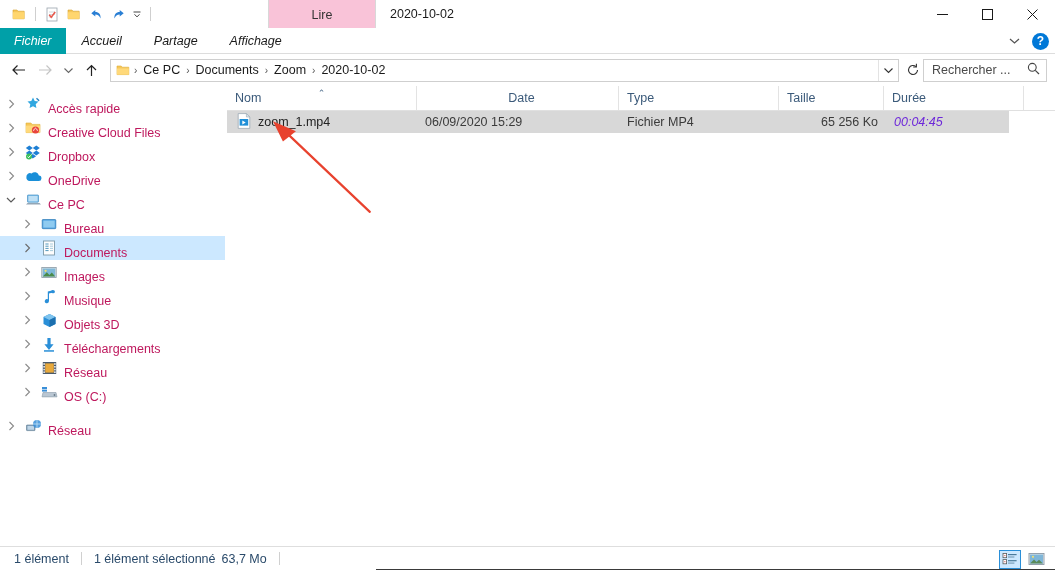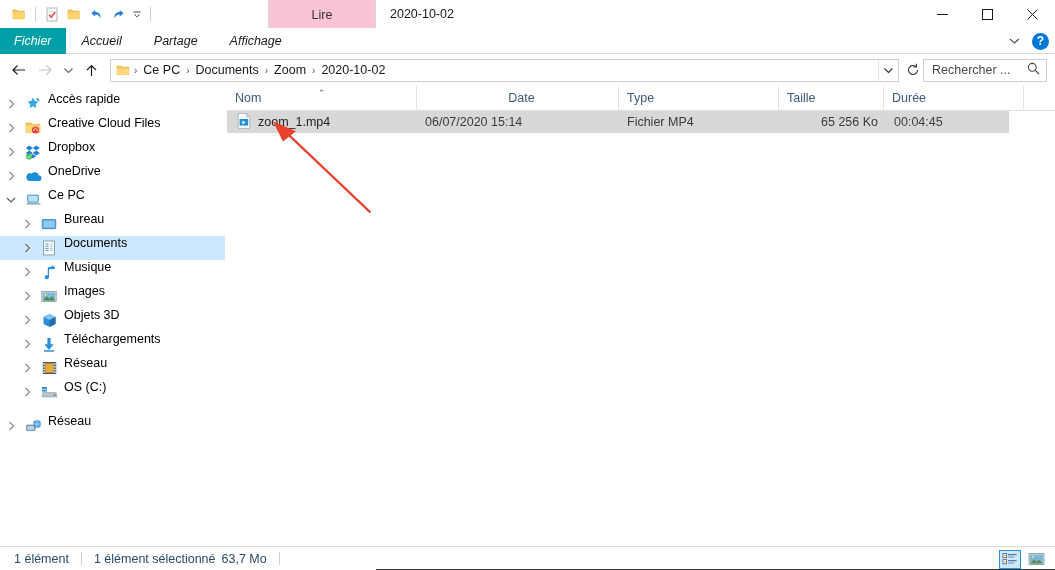--- a/index.html
+++ b/index.html
@@ -215,23 +215,23 @@
     width: 226px;
     flex: none;
     background: #ffffff;
     padding-top: 6px;
     overflow: hidden;
     position: relative;
   }
   .nav-item {
     height: 24px;
     display: flex;
-    align-items: flex-start;
-    font-size: 12.5px;
-    color: #000000;
+    align-items: flex-end;
+    font-size: 12.5px;
+    color: #be185d;
     padding-right: 4px;
     white-space: nowrap;
   }
   .nav-item.selected { background: #cce8ff; }
   .nav-expander {
     width: 22px; height: 24px;
     display: flex; align-items: center; justify-content: center;
     color: #8a8a8a;
     font-size: 9px;
     flex: none;
@@ -302,21 +302,21 @@
     background: #d8d8d8;
     font-size: 12.5px;
     color: #222;
     width: 782px;
   }
   .cell { display: flex; align-items: center; flex: none; }
   .cell-nom { width: 190px; padding-left: 10px; gap: 7px; }
   .cell-date { width: 202px; padding-left: 8px; color: #3b3b3b; }
   .cell-type { width: 160px; padding-left: 8px; color: #3b3b3b; }
   .cell-taille { width: 105px; justify-content: flex-end; padding-right: 6px; color: #3b3b3b; }
-  .cell-duree { width: 120px; padding-left: 10px; color: #404040; }
+  .cell-duree { width: 120px; padding-left: 10px; color: #6d28d9; font-style: italic; }
 
   .arrow-overlay {
     position: absolute;
     left: 0; top: 0;
     width: 100%; height: 100%;
     pointer-events: none;
   }
 
   
   .statusbar {
@@ -626,43 +626,43 @@
         <span class="nav-label">Documents</span>
       </div>
 
       <div class="nav-item indent-1">
         <span class="nav-expander">
           <svg width="7" height="10" viewBox="0 0 7 10">
               <path d="M1.5 1l4 4-4 4" stroke="#8a8a8a" stroke-width="1.1" fill="none"></path>
             </svg>
         </span>
         <span class="nav-icon">
-          <svg width="13" height="15" viewBox="0 0 13 15">
-              <path d="M10 1.2L4.8 2.6v7.6a2.1 2.1 0 1 0 1.2 1.9V4.6l4-1.1z" fill="#2a8fd8"></path>
-              <ellipse cx="10" cy="2.7" rx="1.9" ry="1.6" fill="#2a8fd8"></ellipse>
-            </svg>
-        </span>
-        <span class="nav-label">Musique</span>
-      </div>
-
-      <div class="nav-item indent-1">
-        <span class="nav-expander">
-          <svg width="7" height="10" viewBox="0 0 7 10">
-              <path d="M1.5 1l4 4-4 4" stroke="#8a8a8a" stroke-width="1.1" fill="none"></path>
-            </svg>
-        </span>
-        <span class="nav-icon">
           <svg width="16" height="13" viewBox="0 0 16 13">
               <rect x="0.8" y="1.5" width="14.4" height="10" fill="#d8e2e8" stroke="#8a9aa5" stroke-width=".8"></rect>
               <rect x="1.8" y="2.5" width="12.4" height="8" fill="#7fb8d8"></rect>
               <path d="M1.8 10.5l4-4.2 2.6 2.6 2.4-2.4 3.4 4z" fill="#4a8a4a"></path>
               <circle cx="4.6" cy="4.8" r="1.1" fill="#f5e06a"></circle>
             </svg>
         </span>
         <span class="nav-label">Images</span>
+      </div>
+
+      <div class="nav-item indent-1">
+        <span class="nav-expander">
+          <svg width="7" height="10" viewBox="0 0 7 10">
+              <path d="M1.5 1l4 4-4 4" stroke="#8a8a8a" stroke-width="1.1" fill="none"></path>
+            </svg>
+        </span>
+        <span class="nav-icon">
+          <svg width="13" height="15" viewBox="0 0 13 15">
+              <path d="M10 1.2L4.8 2.6v7.6a2.1 2.1 0 1 0 1.2 1.9V4.6l4-1.1z" fill="#2a8fd8"></path>
+              <ellipse cx="10" cy="2.7" rx="1.9" ry="1.6" fill="#2a8fd8"></ellipse>
+            </svg>
+        </span>
+        <span class="nav-label">Musique</span>
       </div>
 
       <div class="nav-item indent-1">
         <span class="nav-expander">
           <svg width="7" height="10" viewBox="0 0 7 10">
               <path d="M1.5 1l4 4-4 4" stroke="#8a8a8a" stroke-width="1.1" fill="none"></path>
             </svg>
         </span>
         <span class="nav-icon">
           <svg width="15" height="15" viewBox="0 0 15 15">
@@ -778,21 +778,21 @@
             <span>
               <svg width="14" height="16" viewBox="0 0 14 16">
                 <path d="M1.2 0.6h8.2l3.4 3.4v11.4H1.2z" fill="#ffffff" stroke="#9aa8b4" stroke-width=".8"></path>
                 <path d="M9.4 0.6v3.4h3.4z" fill="#dde6ec" stroke="#9aa8b4" stroke-width=".6"></path>
                 <rect x="2.6" y="6" width="8.6" height="6.6" fill="#1f8fd8"></rect>
                 <path d="M5.3 7.6l3.4 1.9-3.4 1.9z" fill="#ffffff"></path>
               </svg>
             </span>
             <span>zoom_1.mp4</span>
           </div>
-          <div class="cell cell-date">06/07/2020 15:14</div>
+          <div class="cell cell-date">06/09/2020 15:29</div>
           <div class="cell cell-type">Fichier MP4</div>
           <div class="cell cell-taille">65 256 Ko</div>
           <div class="cell cell-duree">00:04:45</div>
         </div>
 
         <svg class="arrow-overlay" viewBox="0 0 829 427" preserveAspectRatio="none">
           <g>
             <path d="M143 99 L57 19" stroke="#e8422e" stroke-width="2.2" fill="none" stroke-linecap="round"></path>
             <path d="M46 10 L69 20 L56 30 Z" fill="#e8422e"></path>
           </g>

